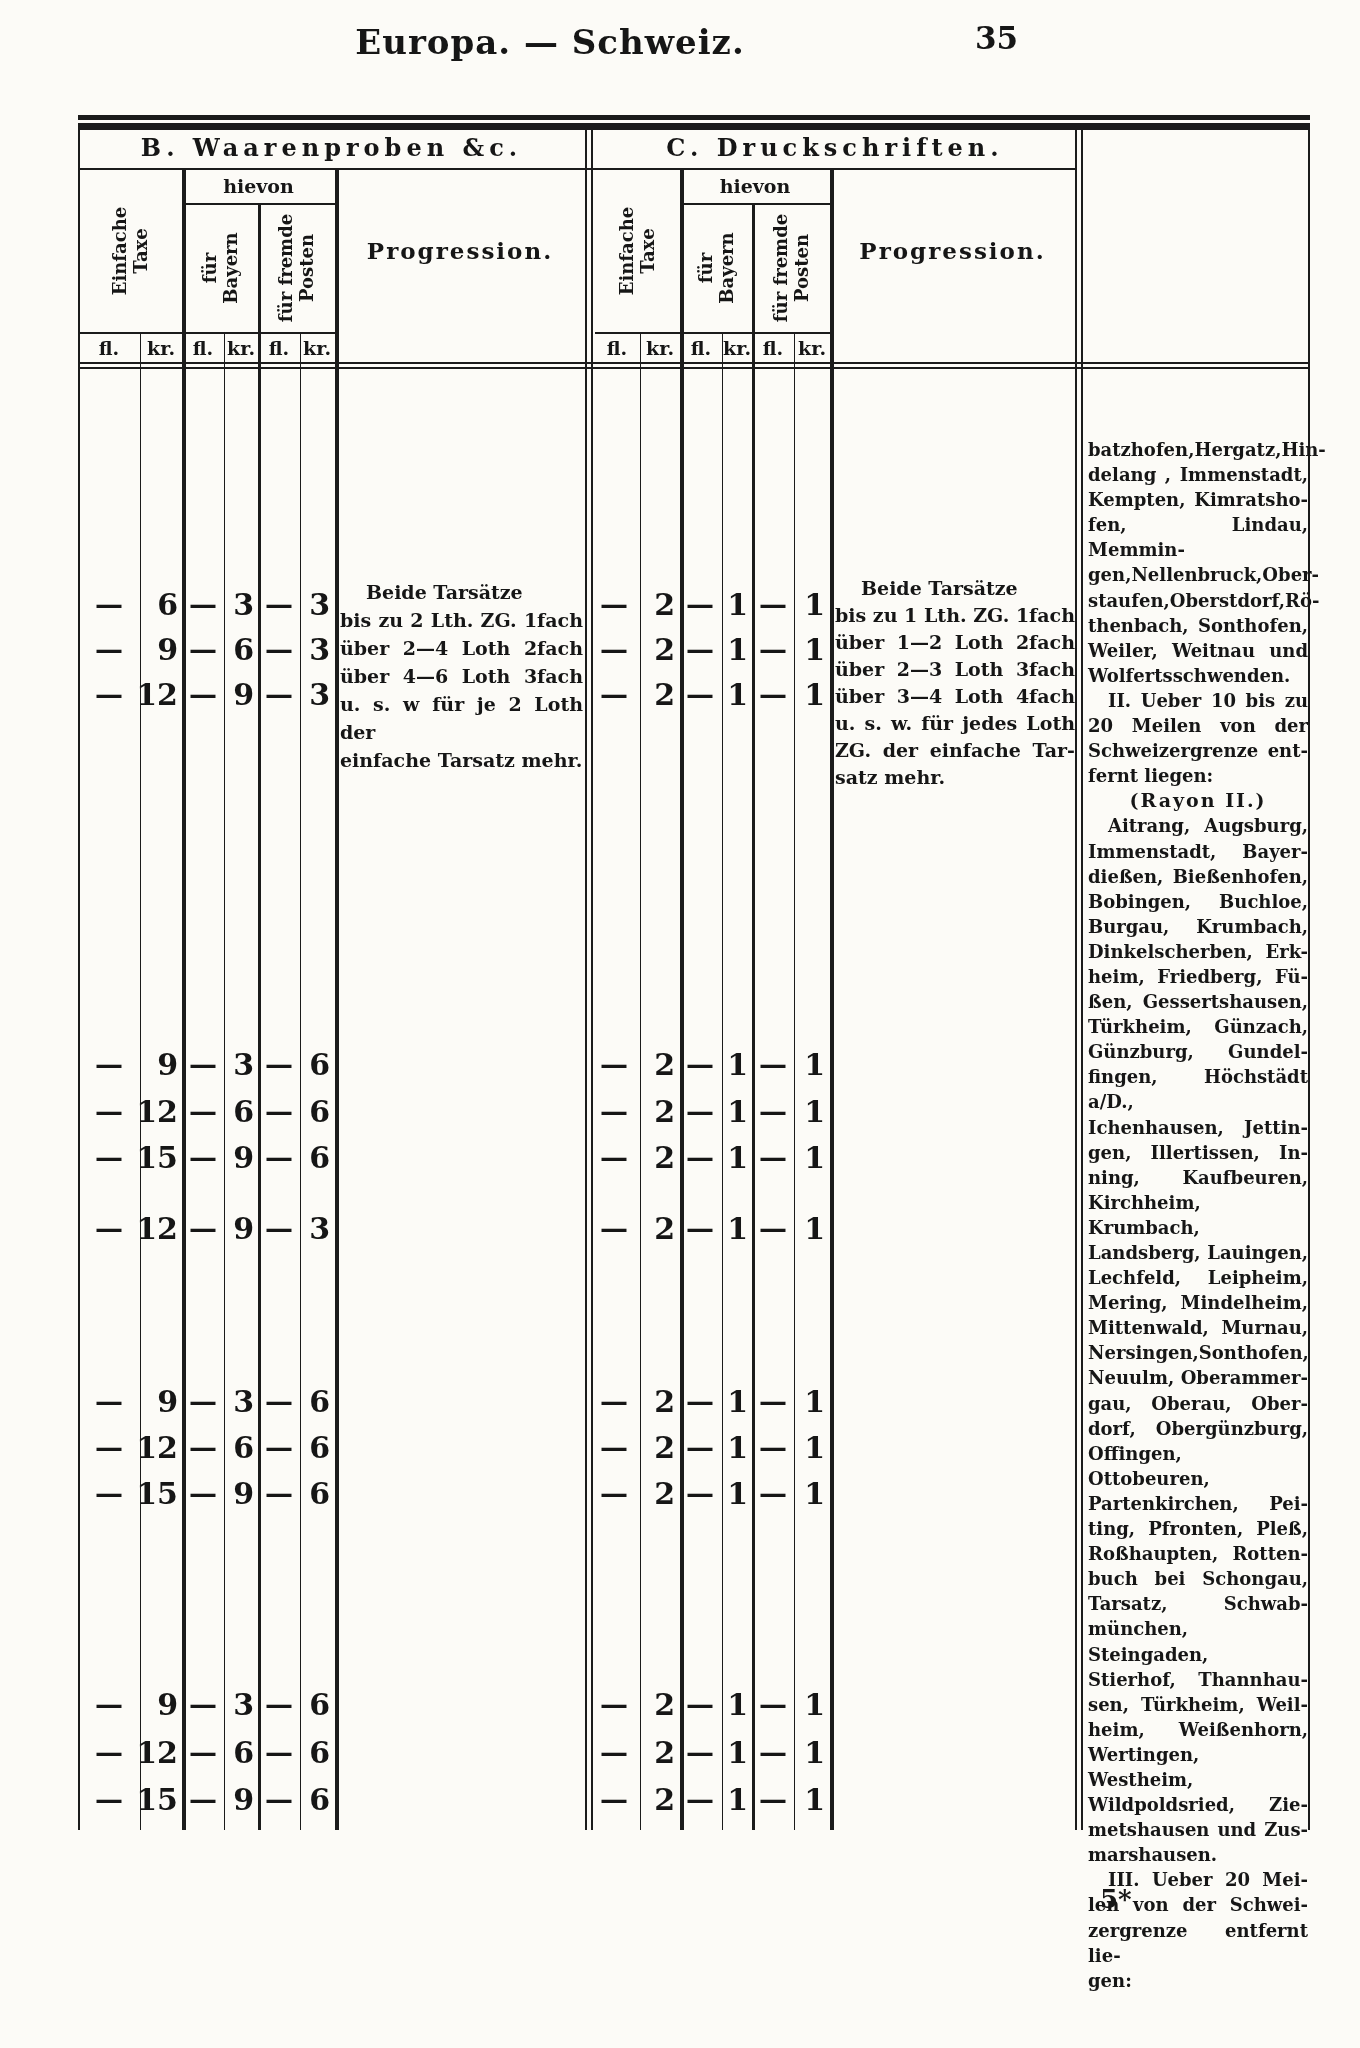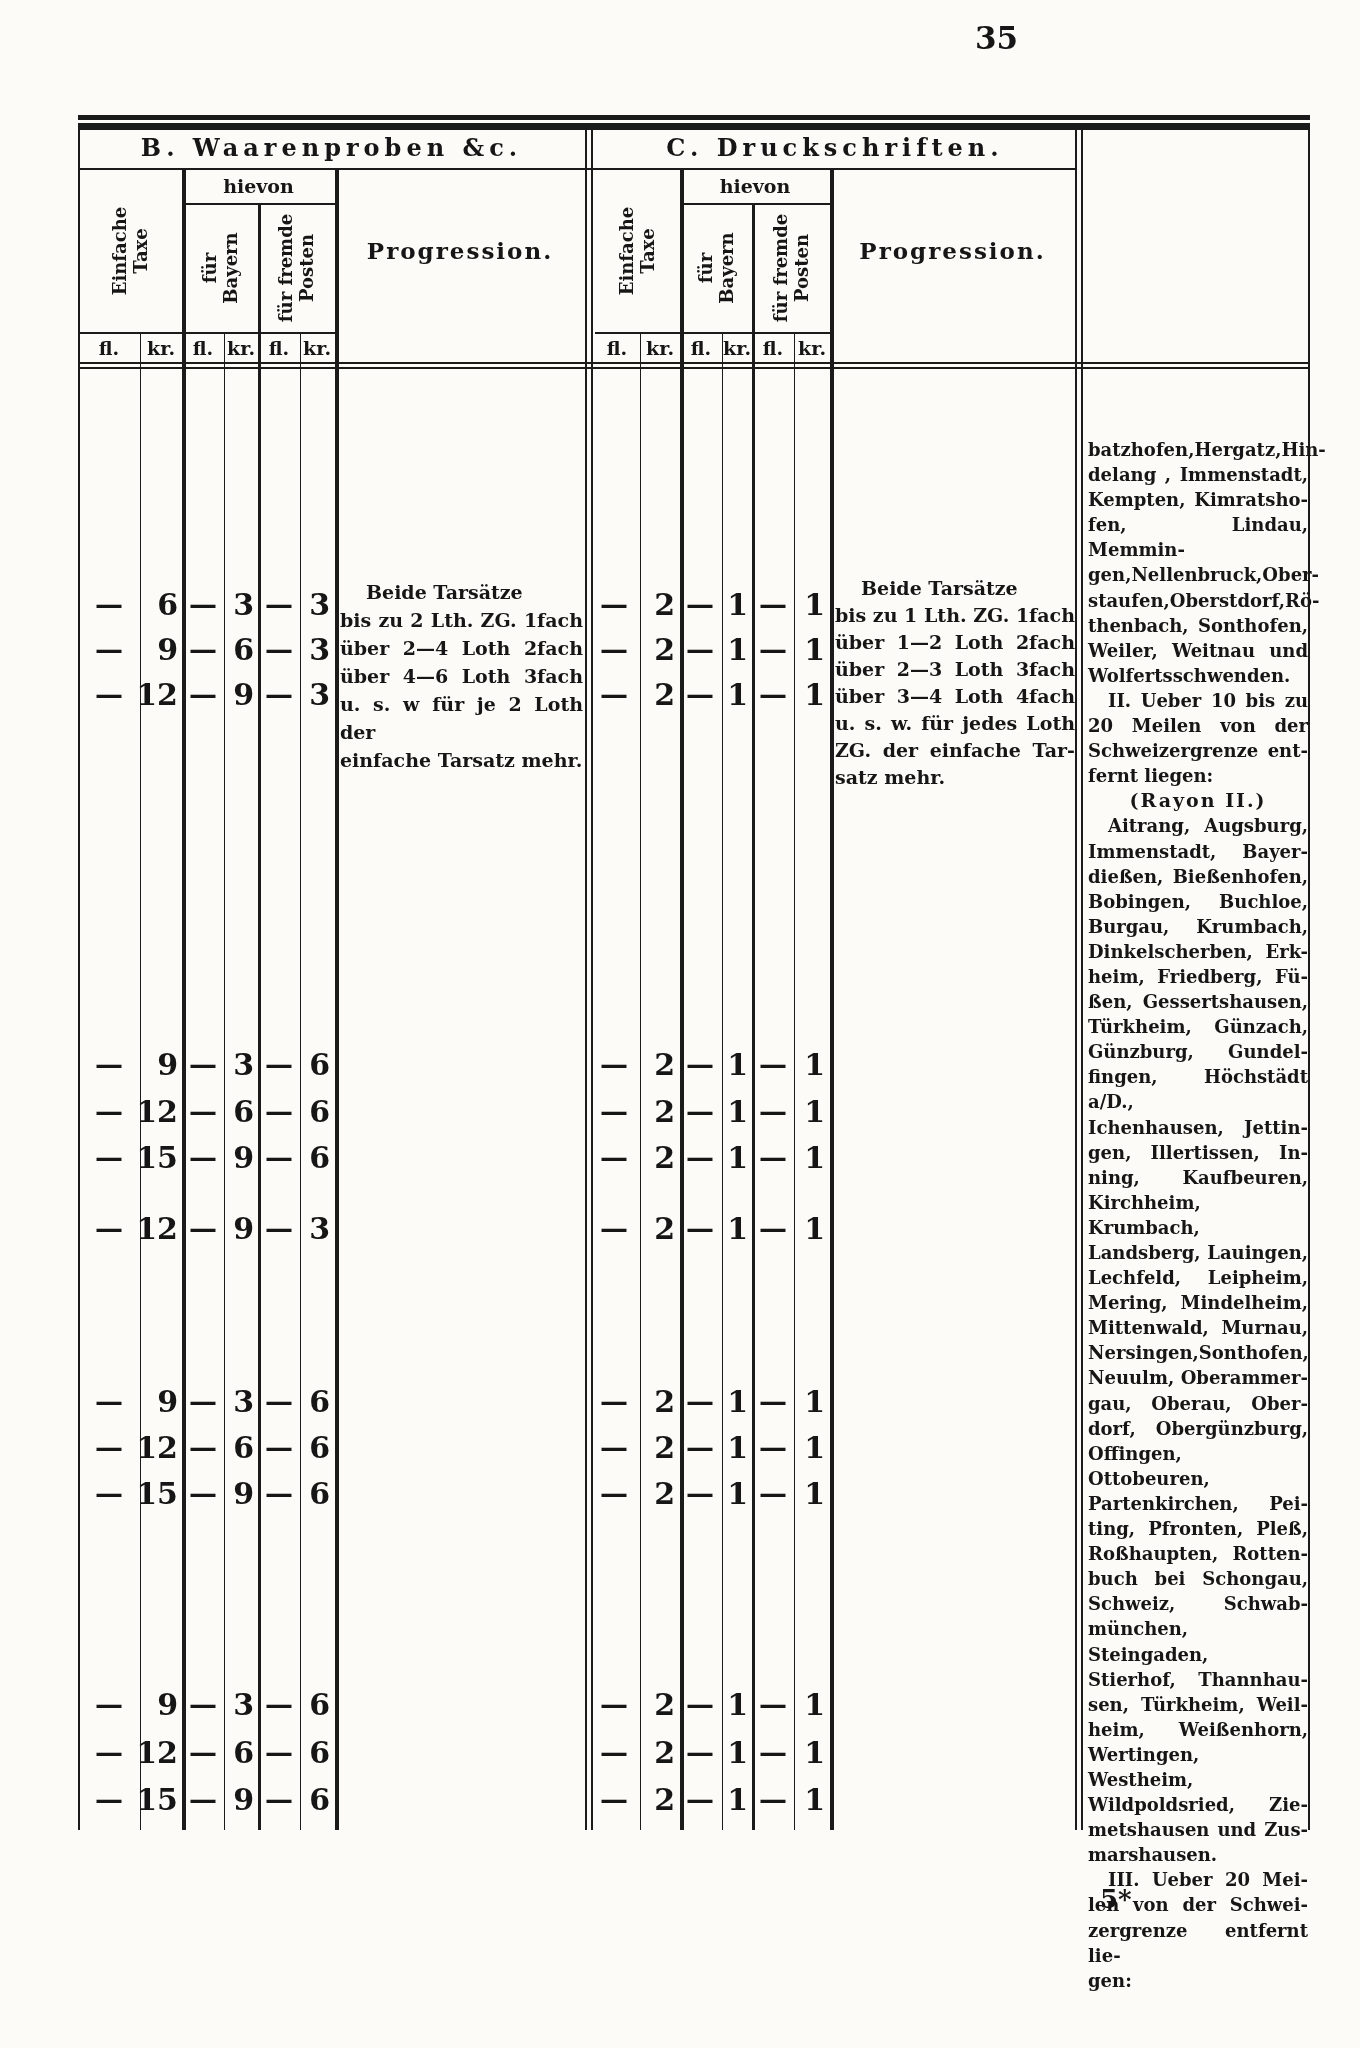--- a/index.html
+++ b/index.html
@@ -46,20 +46,21 @@
            font-size:18px;font-weight:bold;line-height:25.1px;}
   .rj{text-align:justify;text-align-last:justify;}
   .ri{padding-left:20px;text-align:justify;text-align-last:justify;}
   .rc{text-align:center;letter-spacing:2px;font-size:19px;}
   .fmark{position:absolute;left:1100px;top:1884px;font-size:26px;font-weight:bold;}
 </style>
 </head>
 <body>
 
 <div class="page">
+  <div class="ptitle">Europa. — Schweiz.</div>
   <div class="pnum">35</div>
 
   <div class="tbl" id="tbl">
     <div class="sec-title st-b">B. Waarenproben &amp;c.</div>
     <div class="sec-title st-c">C. Druckschriften.</div>
 
     <div class="hievon hv-b">hievon</div>
     <div class="hievon hv-c">hievon</div>
 
     <div class="rot rot-et-b">
@@ -402,21 +403,21 @@
         <div class="rj">Mittenwald, Murnau,</div>
         <div class="rj">Nersingen,Sonthofen,</div>
         <div class="rj">Neuulm, Oberammer-</div>
         <div class="rj">gau, Oberau, Ober-</div>
         <div class="rj">dorf, Obergünzburg,</div>
         <div class="rj">Offingen, Ottobeuren,</div>
         <div class="rj">Partenkirchen, Pei-</div>
         <div class="rj">ting, Pfronten, Pleß,</div>
         <div class="rj">Roßhaupten, Rotten-</div>
         <div class="rj">buch bei Schongau,</div>
-        <div class="rj">Schweiz, Schwab-</div>
+        <div class="rj">Tarsatz, Schwab-</div>
         <div class="rj">münchen, Steingaden,</div>
         <div class="rj">Stierhof, Thannhau-</div>
         <div class="rj">sen, Türkheim, Weil-</div>
         <div class="rj">heim, Weißenhorn,</div>
         <div class="rj">Wertingen, Westheim,</div>
         <div class="rj">Wildpoldsried, Zie-</div>
         <div class="rj">metshausen und Zus-</div>
         <div class="">marshausen.</div>
         <div class="ri">III. Ueber 20 Mei-</div>
         <div class="rj">len von der Schwei-</div>

